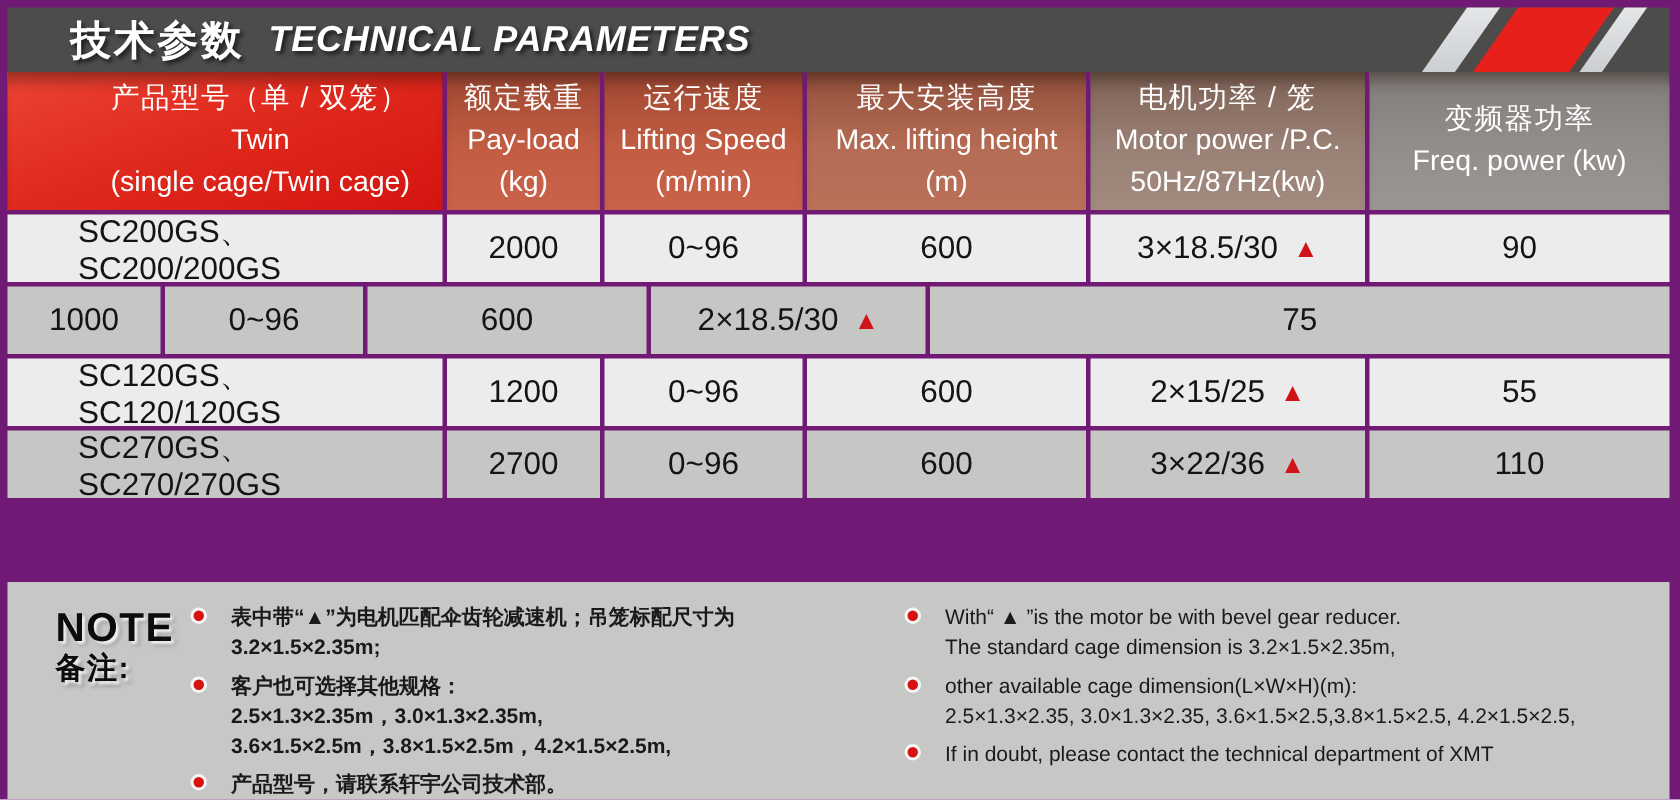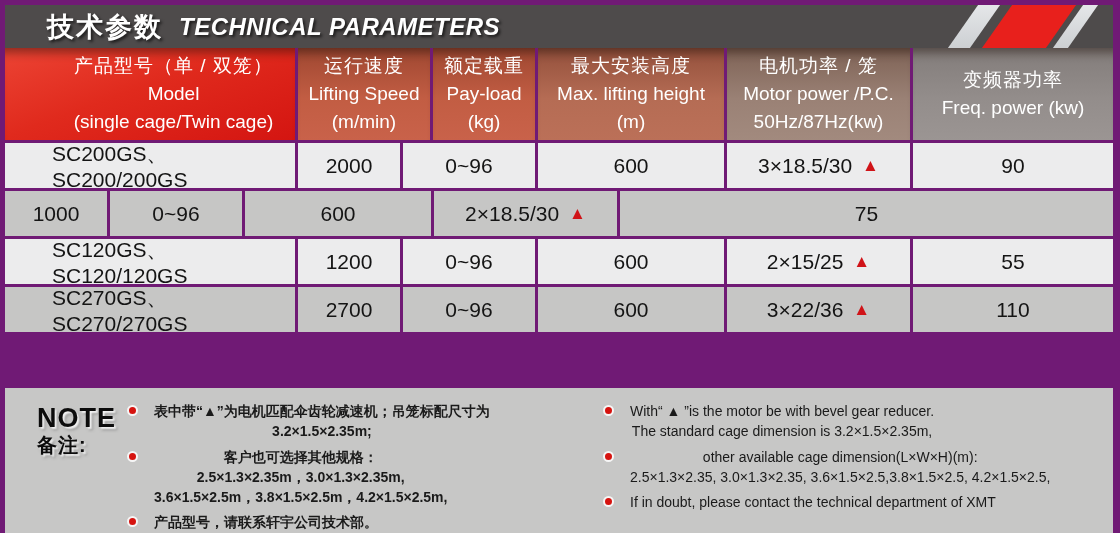--- a/index.html
+++ b/index.html
@@ -47,54 +47,54 @@
   .note-label{ position:absolute; left:32px; top:16px; color:#0c0c0c;
                text-shadow:2px 2px 2px rgba(250,250,250,.95), 3px 3px 3px rgba(90,90,90,.55); }
   .note-label .en{ font-size:27px; font-weight:bold; letter-spacing:1px; line-height:1.05; }
   .note-label .zh{ font-size:20px; font-weight:bold; letter-spacing:1px; }
   .bullet-list{ position:absolute; top:13px; display:flex; flex-direction:column; gap:5px; }
   .bl-left{ left:122px; width:452px; }
   .bl-right{ left:598px; width:505px; }
   .bullet{ display:flex; align-items:flex-start; gap:16px; }
   .dot{ flex:0 0 auto; width:11px; height:11px; border-radius:50%; background:#d6130f;
         border:2px solid #f6f6f6; margin-top:4px; }
-  .btxt{ font-size:14px; line-height:1.45; color:#1a1a1a; white-space:pre-line;text-align:center; }
+  .btxt{ font-size:14px; line-height:1.45; color:#1a1a1a; white-space:pre-line; }
   .bl-left .btxt{ font-weight:600; }
 </style>
 </head>
 <body>
 
 <div class="canvas">
 
   <div class="topbar">
     <span class="title-zh">技术参数</span>
     <span class="title-en">TECHNICAL PARAMETERS</span>
     <span class="stripe silver-a"></span>
     <span class="stripe red-s"></span>
     <span class="stripe silver-b"></span>
   </div>
 
   <div class="param-table">
 
     <div class="hdr-row">
       <div class="hdr-cell c-model">
         <div class="h-zh">产品型号（单 / 双笼）</div>
-        <div class="h-en">Model</div>
+        <div class="h-en">Twin</div>
         <div class="h-sub">(single cage/Twin cage)</div>
+      </div>
+      <div class="hdr-cell c-payload">
+        <div class="h-zh">额定载重</div>
+        <div class="h-en">Pay-load</div>
+        <div class="h-sub">(kg)</div>
       </div>
       <div class="hdr-cell c-speed">
         <div class="h-zh">运行速度</div>
         <div class="h-en">Lifting Speed</div>
         <div class="h-sub">(m/min)</div>
       </div>
-      <div class="hdr-cell c-payload">
-        <div class="h-zh">额定载重</div>
-        <div class="h-en">Pay-load</div>
-        <div class="h-sub">(kg)</div>
-      </div>
       <div class="hdr-cell c-height">
         <div class="h-zh">最大安装高度</div>
         <div class="h-en">Max. lifting height</div>
         <div class="h-sub">(m)</div>
       </div>
       <div class="hdr-cell c-motor">
         <div class="h-zh">电机功率 / 笼</div>
         <div class="h-en">Motor power /P.C.</div>
         <div class="h-sub">50Hz/87Hz(kw)</div>
       </div>

